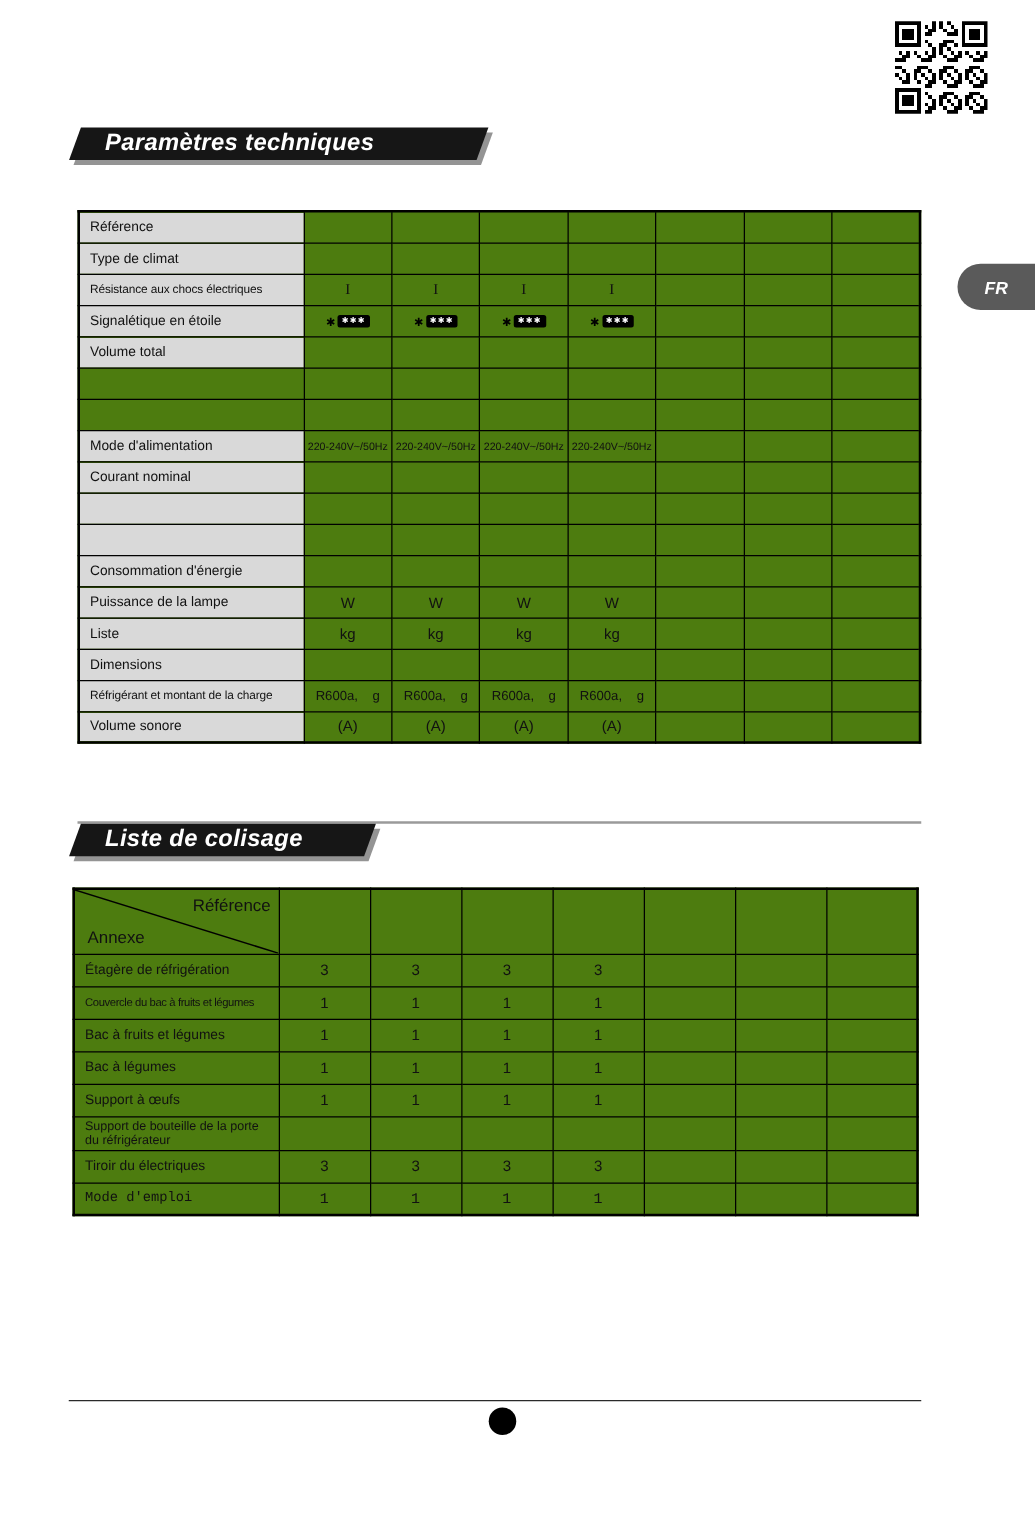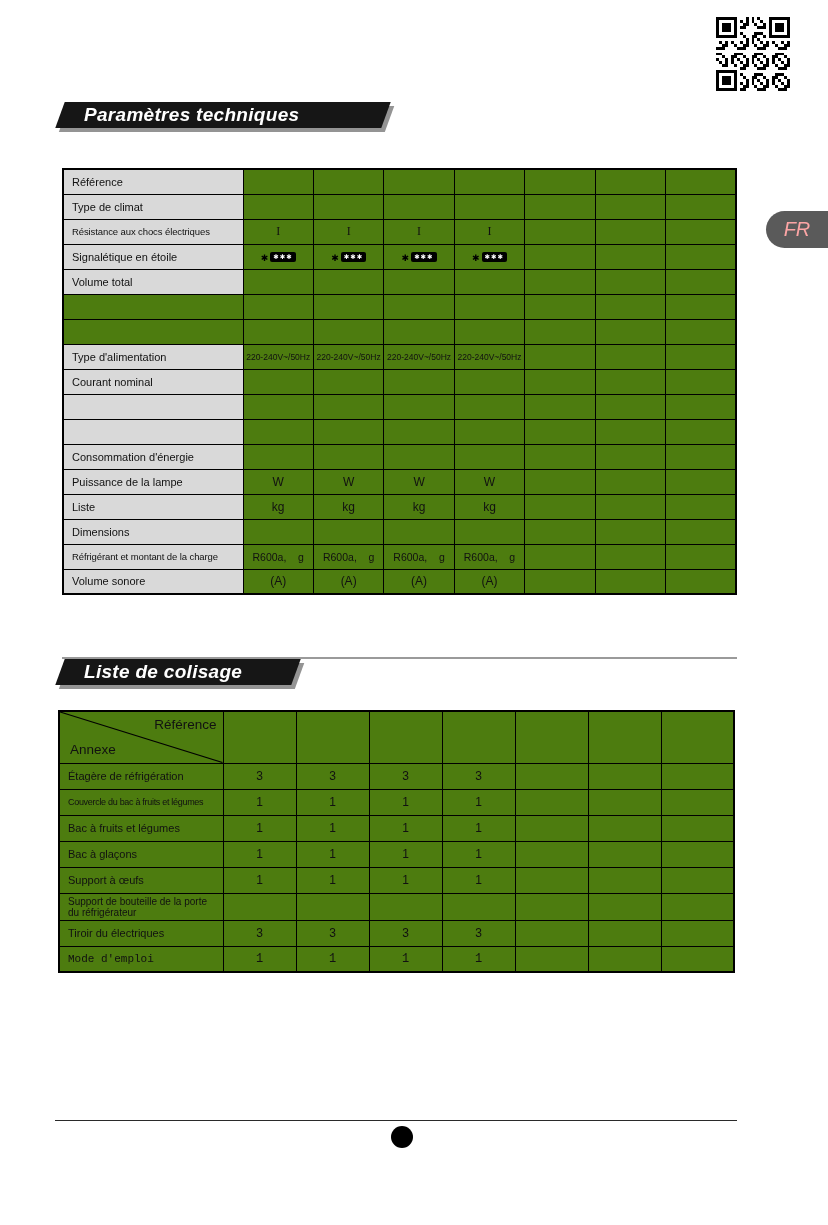--- a/index.html
+++ b/index.html
@@ -15,21 +15,21 @@
             box-shadow:5px 4px 0 #949494; display:flex; align-items:center; }
   .banner .bt { transform:skewX(20deg); font-style:italic; font-weight:bold; font-size:19px;
                 color:#fff; white-space:nowrap; padding-left:24px; letter-spacing:0.3px; }
   #banner-tech { left:60px; top:102px; width:326px; }
   #banner-pack { left:60px; top:659px; width:236px; }
   .pack-line { position:absolute; left:62px; top:657px; width:675px; height:2px; background:#9a9a9a; }
 
   
   .fr-tab { position:absolute; right:0; top:211px; width:62px; height:37px; background:#5a5a5a;
             border-radius:19px 0 0 19px; display:flex; align-items:center; justify-content:center; }
-  .fr-tab span { color:#fca5a5; font-weight:normal; font-style:italic; font-size:20px; }
+  .fr-tab span { color:#ffffff; font-weight:bold; font-style:italic; font-size:14px; }
 
   
   table.data { border-collapse:collapse; table-layout:fixed; background:#4d7c0f; }
   table.data td { border:1px solid #000; overflow:hidden; vertical-align:middle; }
   #tech-table { position:absolute; left:62px; top:168px; width:675px; border:2px solid #000; }
   #tech-table col.c-label { width:180px; }
   #packing-table { position:absolute; left:58px; top:710px; width:677px; border:2px solid #000; }
   #packing-table col.c-label2 { width:164px; }
 
   td.label { font-size:11px; padding:2px 4px 2px 8px; text-align:left; color:#111; white-space:nowrap; }
@@ -327,21 +327,21 @@
           <td class="label"></td>
           <td class="val"></td>
           <td class="val"></td>
           <td class="val"></td>
           <td class="val"></td>
           <td class="val"></td>
           <td class="val"></td>
           <td class="val"></td>
         </tr>
         <tr style="height: 25px;">
-          <td class="label gray">Type d'alimentation</td>
+          <td class="label gray">Mode d'alimentation</td>
           <td class="val tiny">220-240V~/50Hz</td>
           <td class="val tiny">220-240V~/50Hz</td>
           <td class="val tiny">220-240V~/50Hz</td>
           <td class="val tiny">220-240V~/50Hz</td>
           <td class="val tiny"></td>
           <td class="val tiny"></td>
           <td class="val tiny"></td>
         </tr>
         <tr style="height: 25px;">
           <td class="label gray">Courant nominal</td>
@@ -495,21 +495,21 @@
           <td class="label">Bac à fruits et légumes</td>
           <td class="val">1</td>
           <td class="val">1</td>
           <td class="val">1</td>
           <td class="val">1</td>
           <td class="val"></td>
           <td class="val"></td>
           <td class="val"></td>
         </tr>
         <tr style="height: 26px;">
-          <td class="label">Bac à glaçons</td>
+          <td class="label">Bac à légumes</td>
           <td class="val">1</td>
           <td class="val">1</td>
           <td class="val">1</td>
           <td class="val">1</td>
           <td class="val"></td>
           <td class="val"></td>
           <td class="val"></td>
         </tr>
         <tr style="height: 26px;">
           <td class="label">Support à œufs</td>

